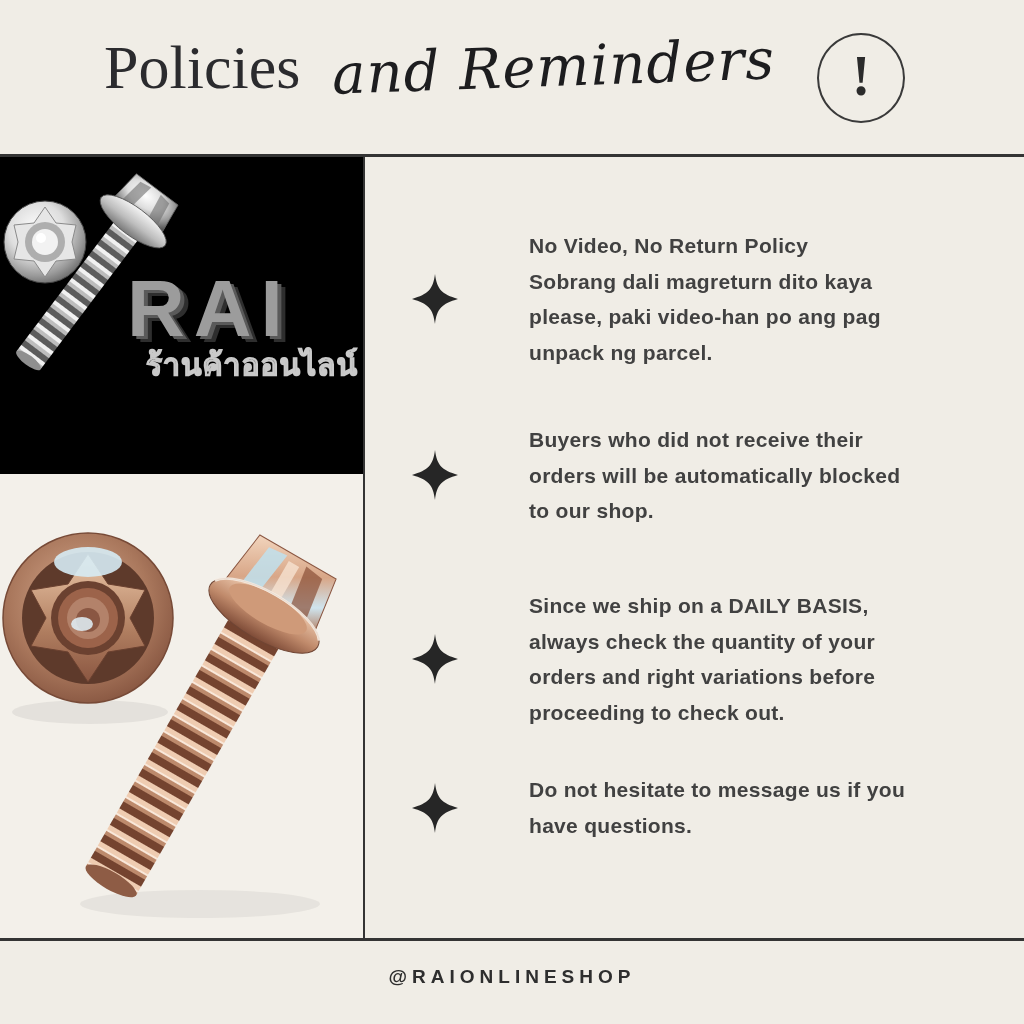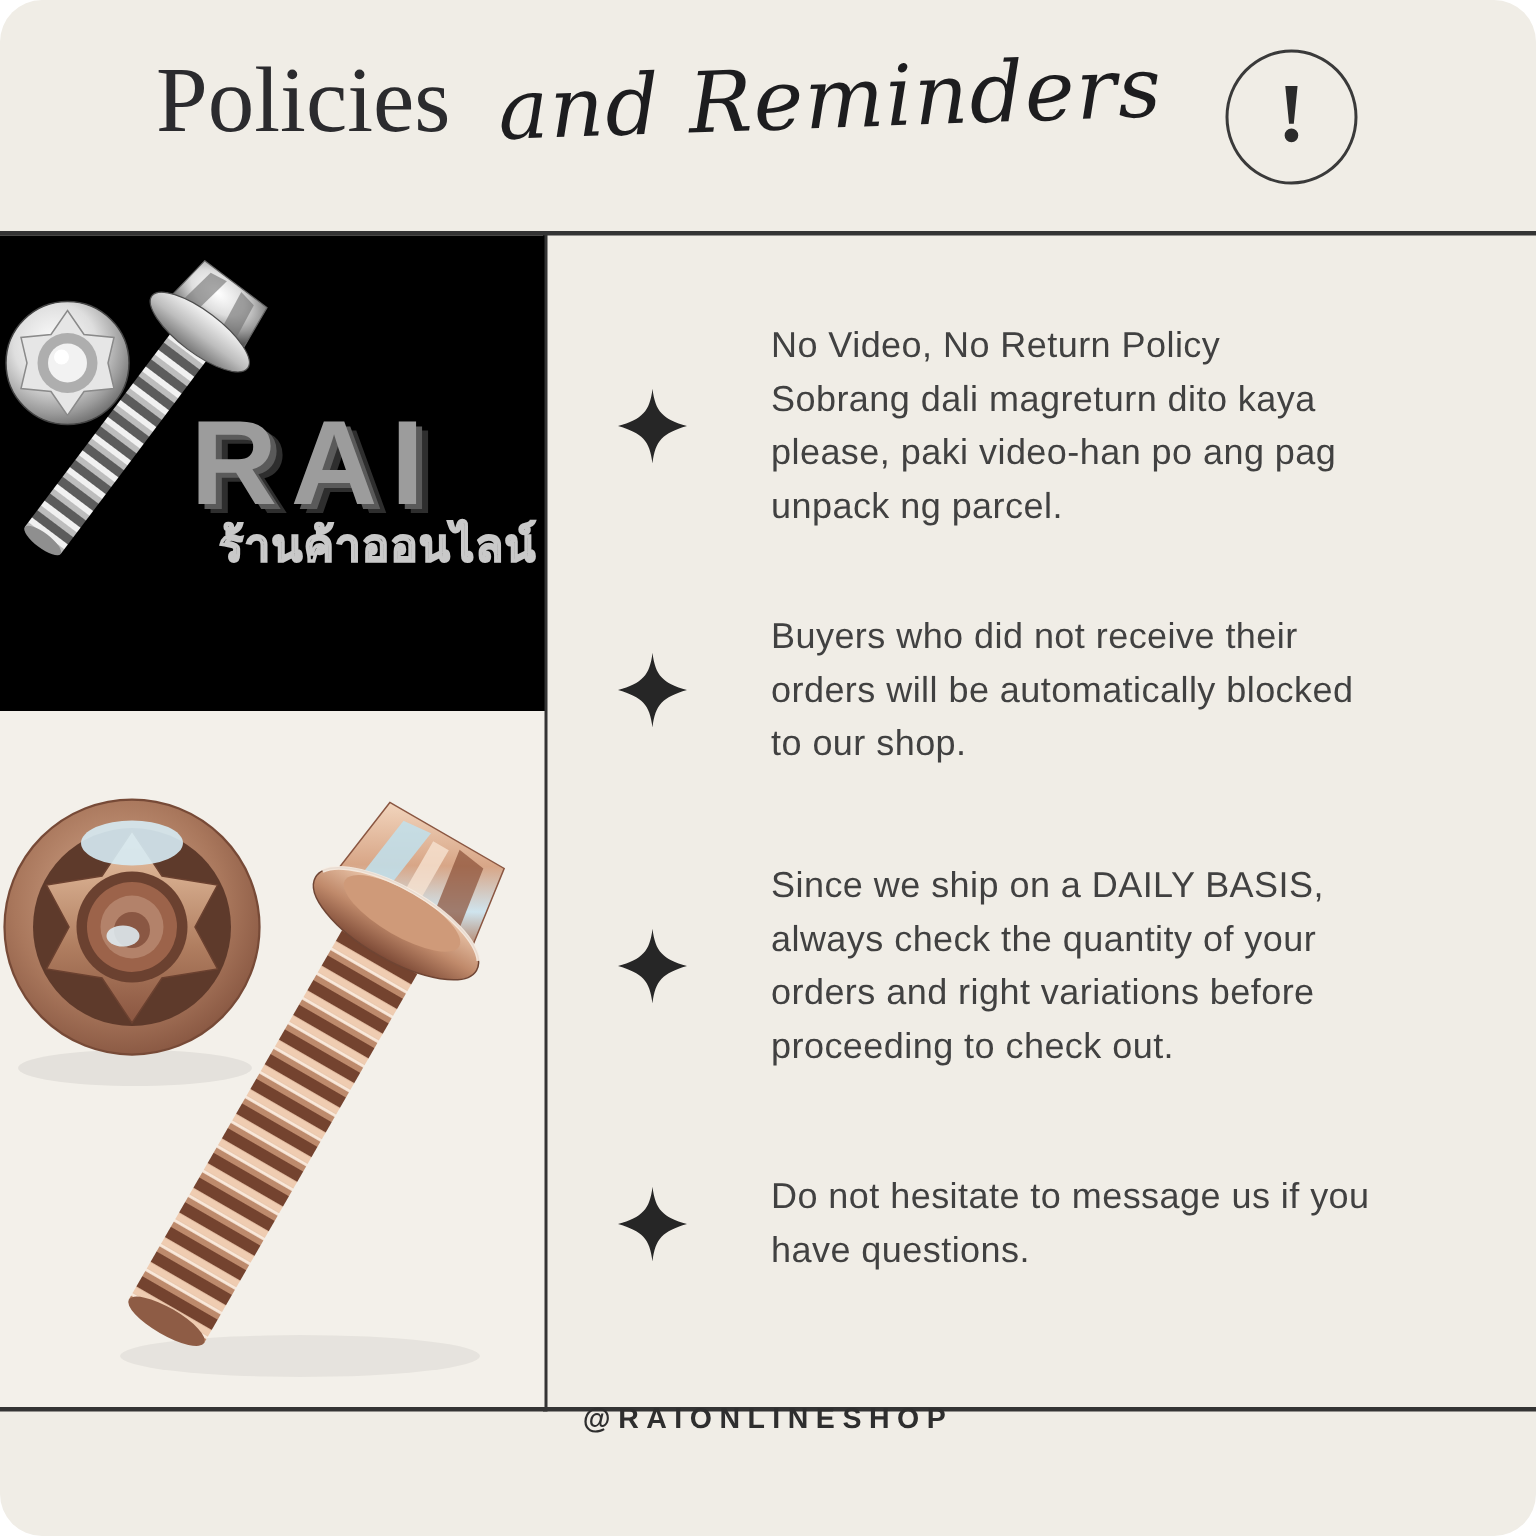--- a/index.html
+++ b/index.html
@@ -3,21 +3,20 @@
 <meta charset="utf-8">
 <style>
   html,body{margin:0;padding:0;}
   .canvas{
     position:relative;
     width:1024px;height:1024px;
     background:#f0ede6;
     overflow:hidden;
     font-family:"Liberation Sans", sans-serif;
     color:#3c3c3c;
-    border-radius:28px;
   }
   
   .title-serif{
     position:absolute;left:104px;top:32px;
     font-family:"Liberation Serif", serif;
     font-size:62px;font-weight:400;letter-spacing:0px;
     color:#2b2b2e;
   }
   .title-script{
     position:absolute;left:332px;top:34px;
@@ -70,27 +69,27 @@
     -webkit-text-stroke:1.3px #c9c9c9;
     line-height:1.2;
   }
   
   .policy-item{
     position:absolute;left:410px;width:560px;
     display:flex;align-items:center;
   }
   .sparkle{flex:0 0 50px;margin-right:53px;display:flex;justify-content:center;}
   .policy-text{
-    margin:1px;white-space:pre-line;
-    font-size:24px;line-height:35.5px;letter-spacing:0.3px;
-    color:#414141;font-weight:400;
+    margin:16px;white-space:pre-line;
+    font-size:21px;line-height:35.5px;letter-spacing:0.3px;
+    color:#414141;font-weight:700;
   }
   
   .footer{
-    position:absolute;left:0;top:936px;width:1024px;
+    position:absolute;left:0;top:966px;width:1024px;
     text-align:center;
   }
   .footer span{
     font-size:19px;font-weight:700;letter-spacing:5px;color:#2e2e2e;
   }
 </style>
 </head>
 <body>
 
 <div class="canvas">
@@ -237,21 +236,21 @@
     <span class="sparkle">
       <svg width="46" height="50" viewBox="0 0 48 52">
           <path d="M24 0 C26 16 31 21 48 26 C31 31 26 36 24 52 C22 36 17 31 0 26 C17 21 22 16 24 0 Z" fill="#262626"></path>
         </svg>
     </span>
     <p class="policy-text">Buyers who did not receive their
 orders will be automatically blocked
 to our shop.</p>
   </div>
 
-  <div class="policy-item" style="top:779px">
+  <div class="policy-item" style="top:756px">
     <span class="sparkle">
       <svg width="46" height="50" viewBox="0 0 48 52">
           <path d="M24 0 C26 16 31 21 48 26 C31 31 26 36 24 52 C22 36 17 31 0 26 C17 21 22 16 24 0 Z" fill="#262626"></path>
         </svg>
     </span>
     <p class="policy-text">Do not hesitate to message us if you
 have questions.</p>
   </div>
 
   <div class="footer">

